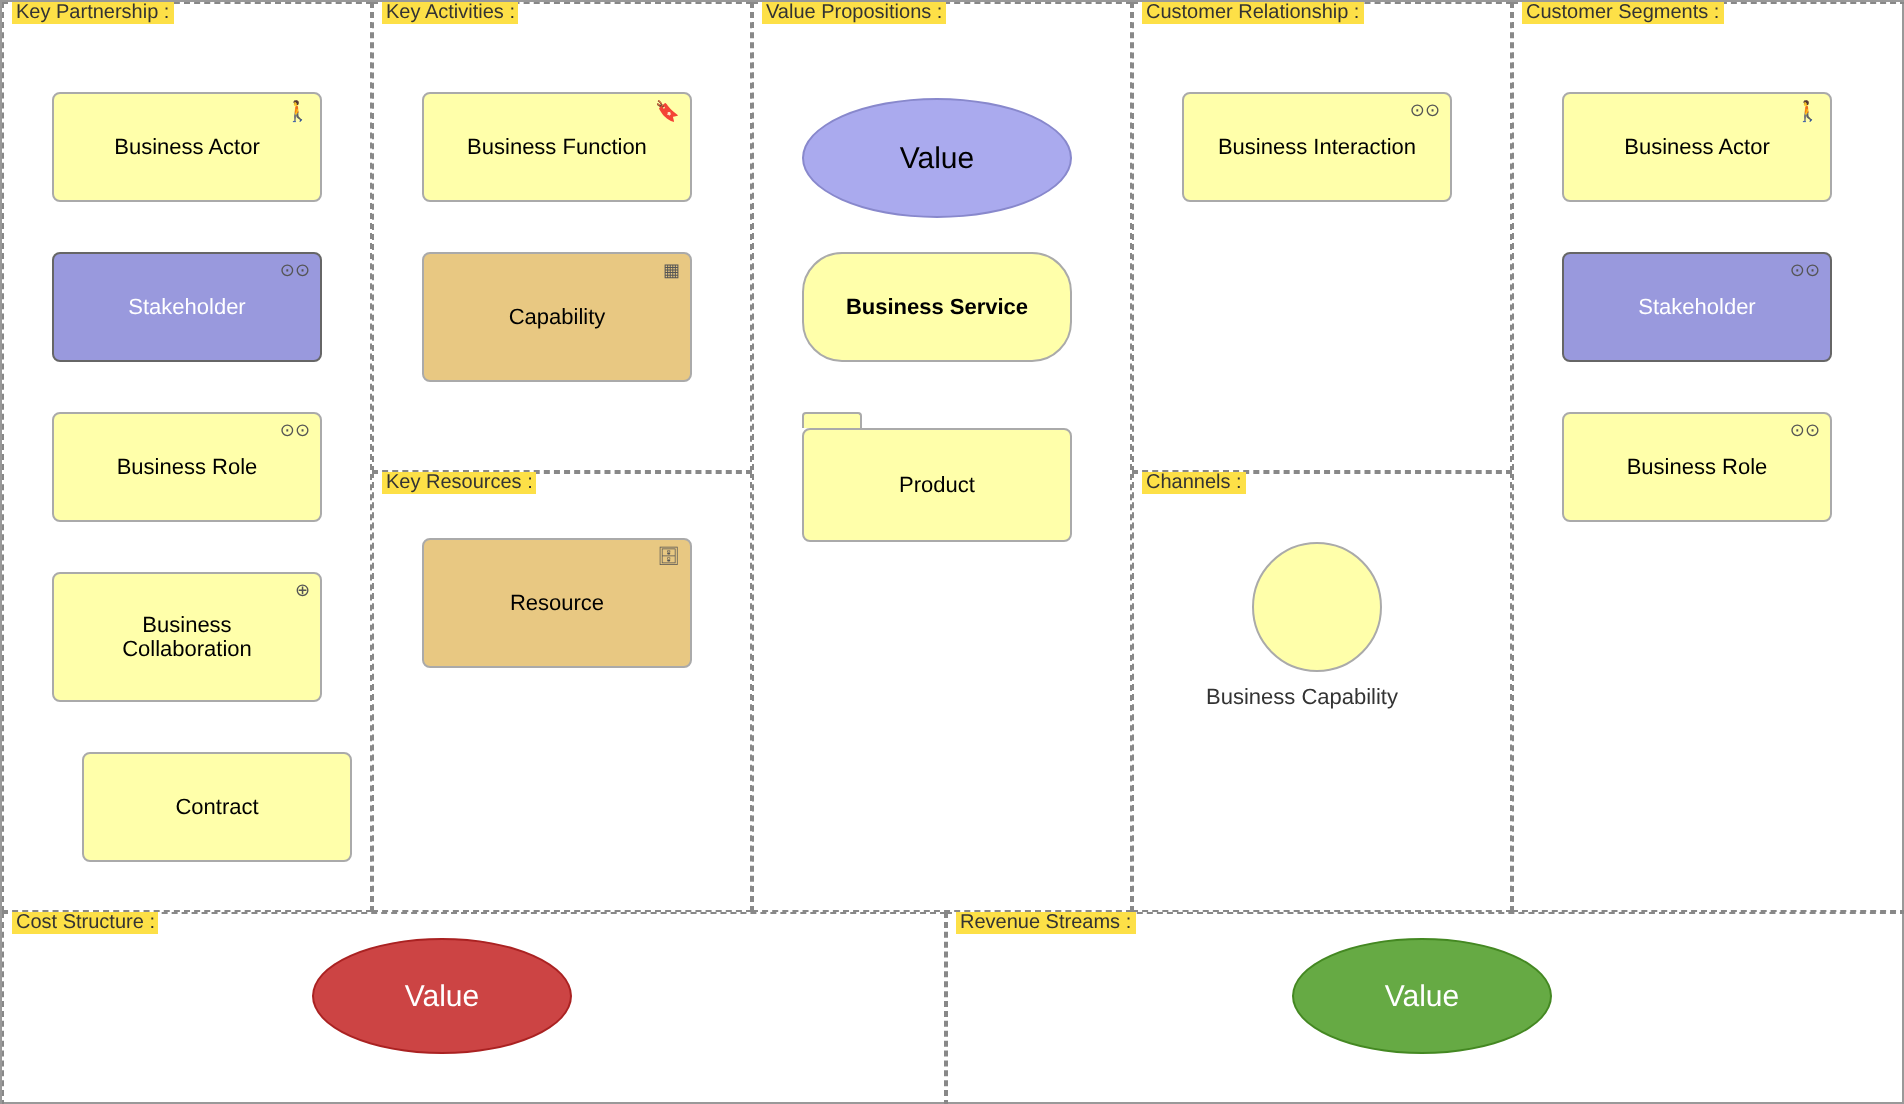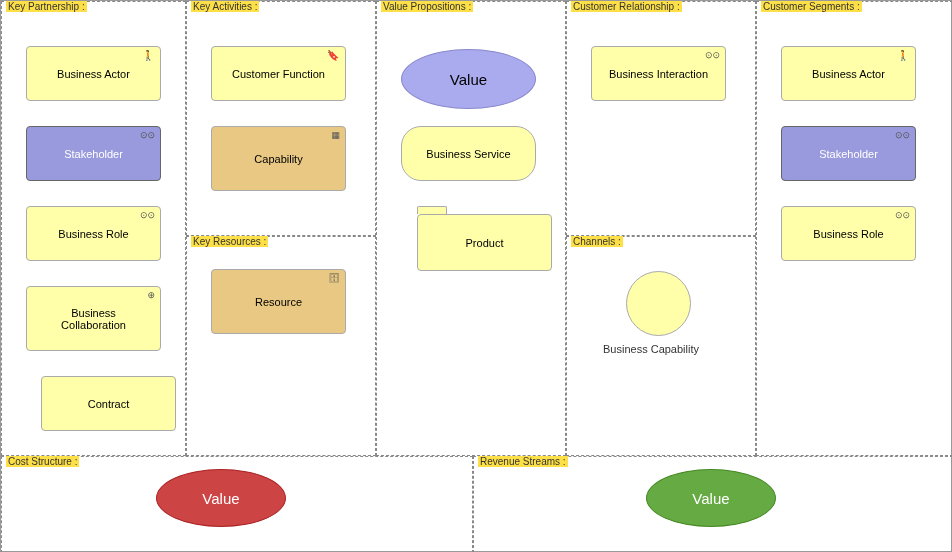--- a/index.html
+++ b/index.html
@@ -159,43 +159,43 @@
   <div class="card card-yellow" style="left:25px;top:285px;width:135px;height:65px;">
     <span>Business<br>Collaboration</span>
     <span class="icon-decorator" style="font-size:9px;">⊕</span>
   </div>
 
   <div class="card card-yellow" style="left:40px;top:375px;width:135px;height:55px;">
     <span>Contract</span>
   </div>
 
   <div class="card card-yellow" style="left:210px;top:45px;width:135px;height:55px;">
-    <span>Customer Function</span>
+    <span>Business Function</span>
     <span class="icon-decorator">🔖</span>
   </div>
 
   <div class="card card-orange" style="left:210px;top:125px;width:135px;height:65px;">
     <span>Capability</span>
     <span class="icon-decorator" style="font-size:9px;">▦</span>
   </div>
 
   <div class="card card-orange" style="left:210px;top:268px;width:135px;height:65px;">
     <span>Resource</span>
     <span class="icon-decorator" style="font-size:9px;">🗄</span>
   </div>
 
   <div class="ellipse ellipse-blue" style="left:400px;top:48px;width:135px;height:60px;">
     <span>Value</span>
   </div>
 
-  <div class="ellipse-rounded card" style="left:400px;top:125px;width:135px;height:55px;background:#ffffaa;border:1px solid #aaa;">
+  <div class="ellipse-rounded card" style="left:400px;top:125px;width:135px;height:55px;background:#ffffaa;border:1px solid #aaa;font-weight:bold;">
     <span>Business Service</span>
   </div>
 
-  <div style="position:absolute;left:400px;top:205px;width:134px;height:65px;margin-left:16px;">
+  <div style="position:absolute;left:400px;top:205px;width:134px;height:65px;">
     <div style="position:absolute;top:0;left:0;width:30px;height:8px;background:#ffffaa;border:1px solid #aaa;border-bottom:none;border-radius:2px 2px 0 0;"></div>
     <div class="card card-yellow" style="position:absolute;top:8px;left:0;width:135px;height:57px;">
       <span>Product</span>
     </div>
   </div>
 
   <div class="card card-yellow" style="left:590px;top:45px;width:135px;height:55px;">
     <span>Business Interaction</span>
     <span class="icon-decorator" style="font-size:9px;">⊙⊙</span>
   </div>

